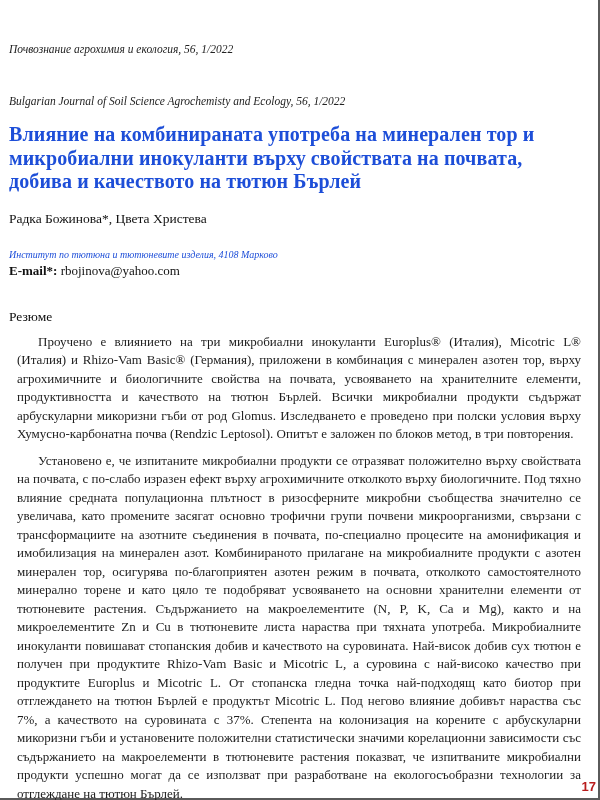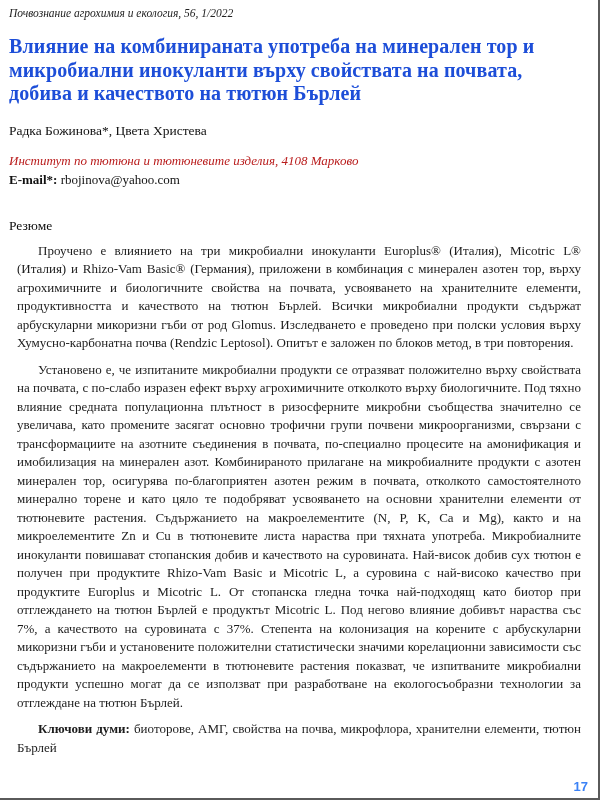--- a/index.html
+++ b/index.html
@@ -26,40 +26,41 @@
     border-bottom: 2px solid #5a5a5a;
     background: #ffffff;
   }
   .journal-header { margin: 0 0 2px 0; }
   .journal-line {
     font-style: italic;
     font-size: 11.5px;
     line-height: 16px;
     color: #222;
     white-space: nowrap;
+    margin-top: 36px;
   }
   .article-title {
     font-size: 20px;
     font-weight: bold;
     line-height: 23.5px;
     margin: 14px 0 0 0;
     color: #1d4ed8;
     letter-spacing: 0.1px;
   }
   .authors {
     font-size: 13.5px;
     font-weight: normal;
     margin-top: 17px;
     color: #111;
   }
   .affiliation {
     font-style: italic;
-    font-size: 13px;
-    margin-top: 14px;
-    color: #b91c1c;
+    font-size: 10px;
+    margin-top: 22px;
+    color: #1d4ed8;
   }
   .email-line {
     font-size: 13px;
     margin-top: 3px;
     color: #111;
   }
   .email-label { font-weight: bold; text-align: center; }
   .abstract-heading {
     font-size: 13.5px;
     font-weight: normal;
@@ -72,35 +73,36 @@
     line-height: 18.5px;
     text-align: justify;
     text-indent: 21px;
     margin: 8px;
     color: #1c1c1c;
   }
   .keywords { margin-top: 0; }
   .keywords-label { font-weight: bold; }
   .page-number {
     position: absolute;
-    right: 10px;
+    right: 2px;
     bottom: 4px;
     font-family: "Liberation Sans", "DejaVu Sans", sans-serif;
     font-size: 13px;
     font-weight: bold;
-    color: #3b82f6;
+    color: #b91c1c;
   }
 </style>
 </head>
 <body>
 
 <div class="page">
 
   <div class="journal-header">
     <div class="journal-line">Почвознание агрохимия и екология, 56, 1/2022</div>
+    <div class="journal-line">Bulgarian Journal of Soil Science Agrochemisty and Ecology, 56, 1/2022</div>
   </div>
 
   <h1 class="article-title">Влияние на комбинираната употреба на минерален тор и микробиални инокуланти върху свойствата на почвата, добива и качеството на тютюн Бърлей</h1>
 
   <div class="authors">Радка Божинова*, Цвета Христева</div>
 
   <div class="affiliation">Институт по тютюна и тютюневите изделия, 4108 Марково</div>
 
   <div class="email-line">
     <span class="email-label">E-mail*:</span>

